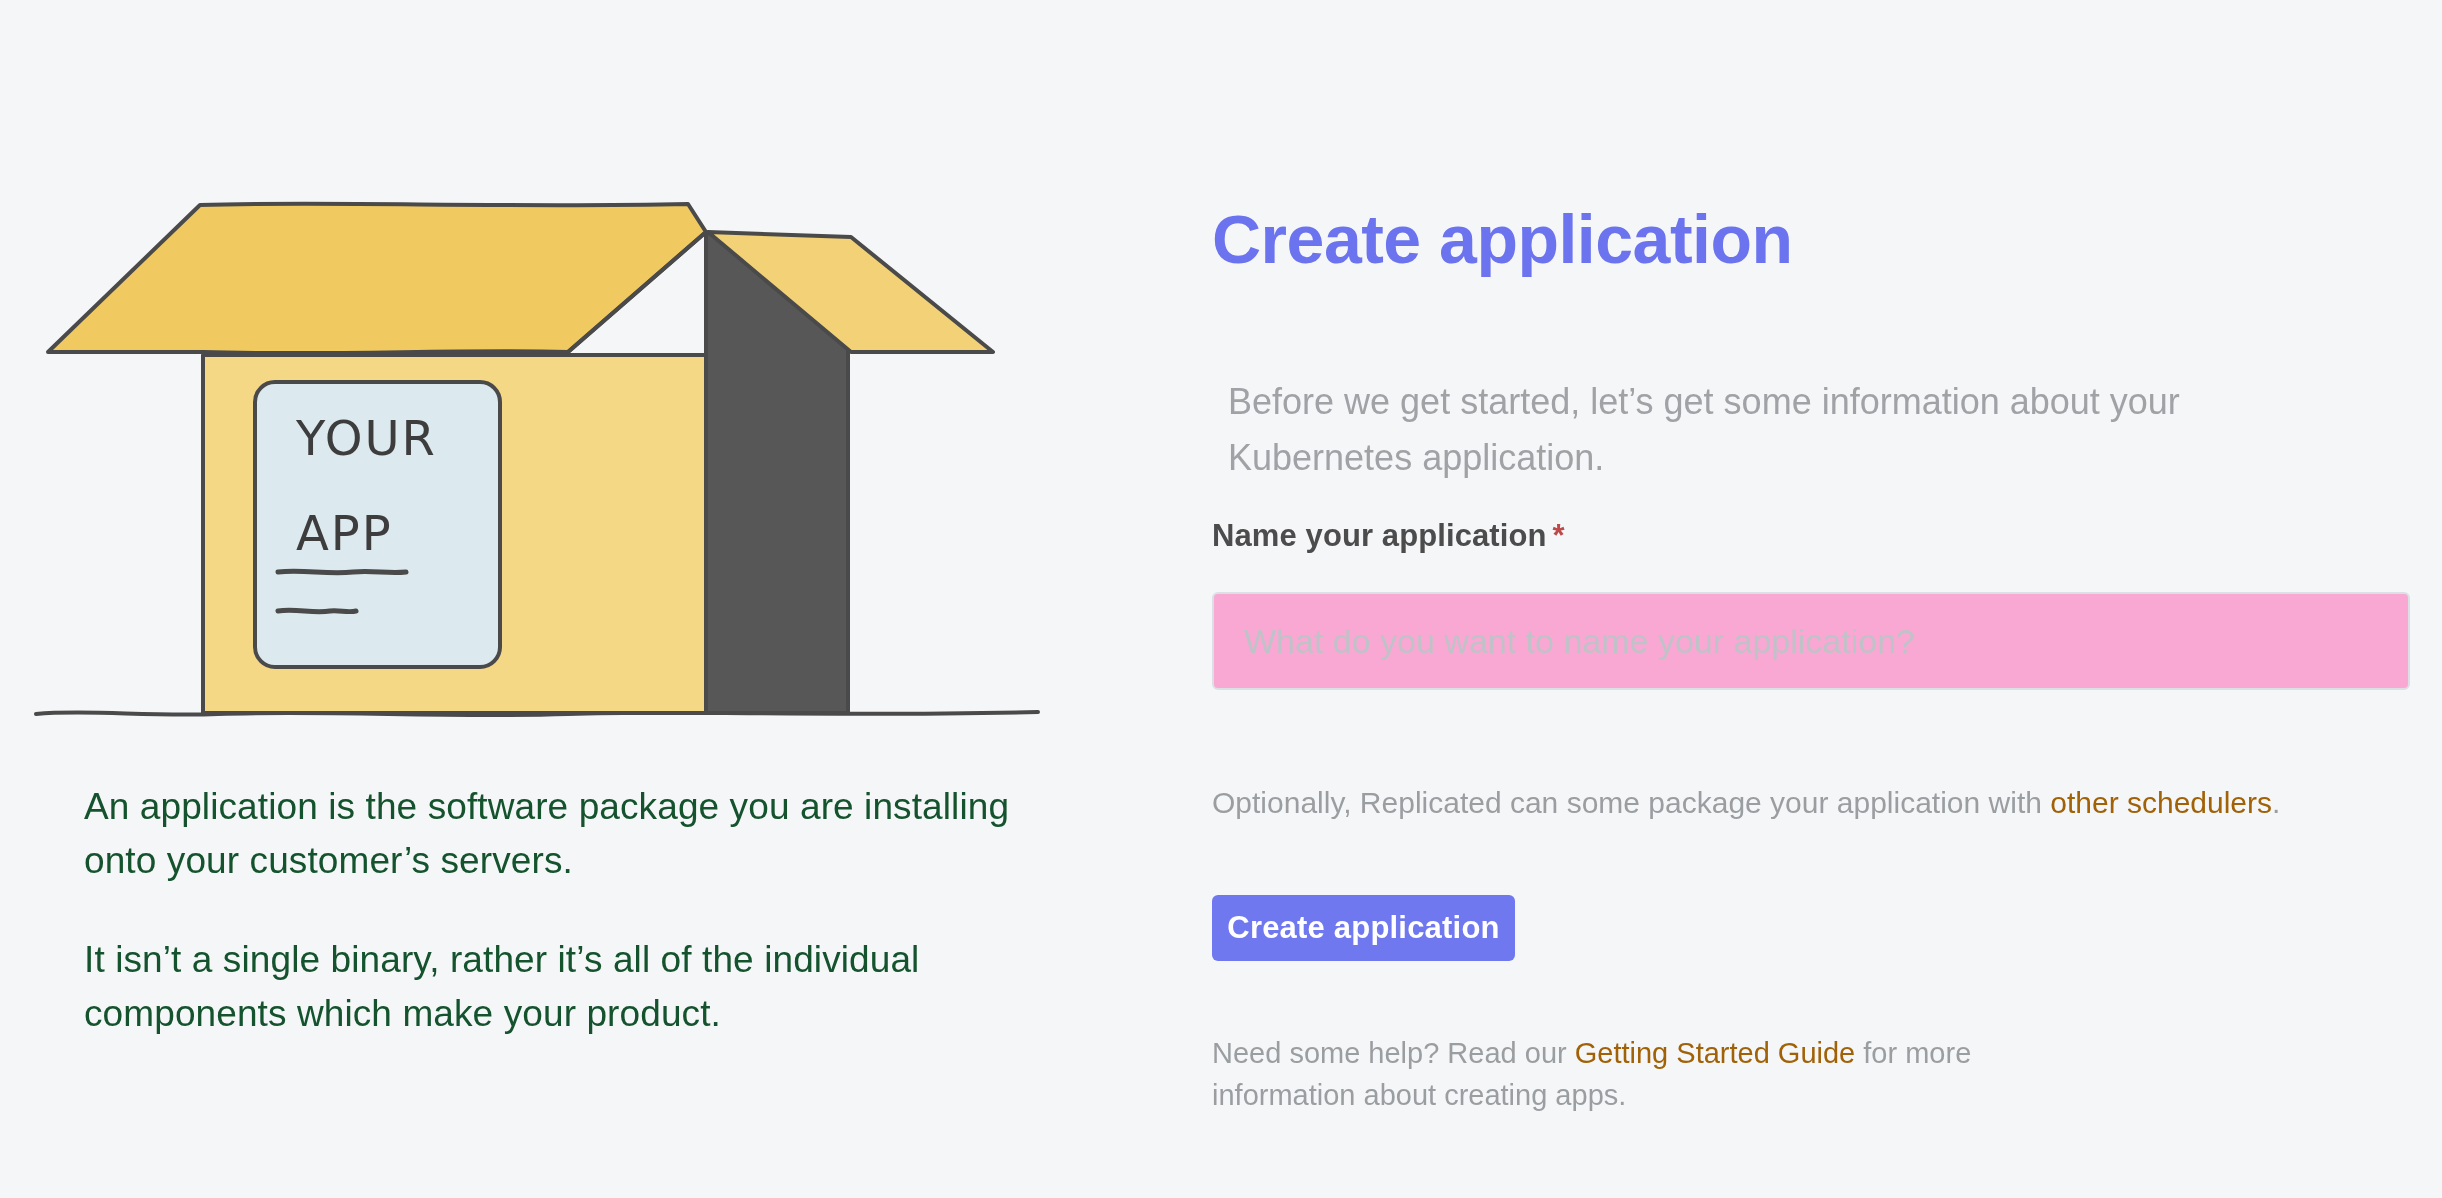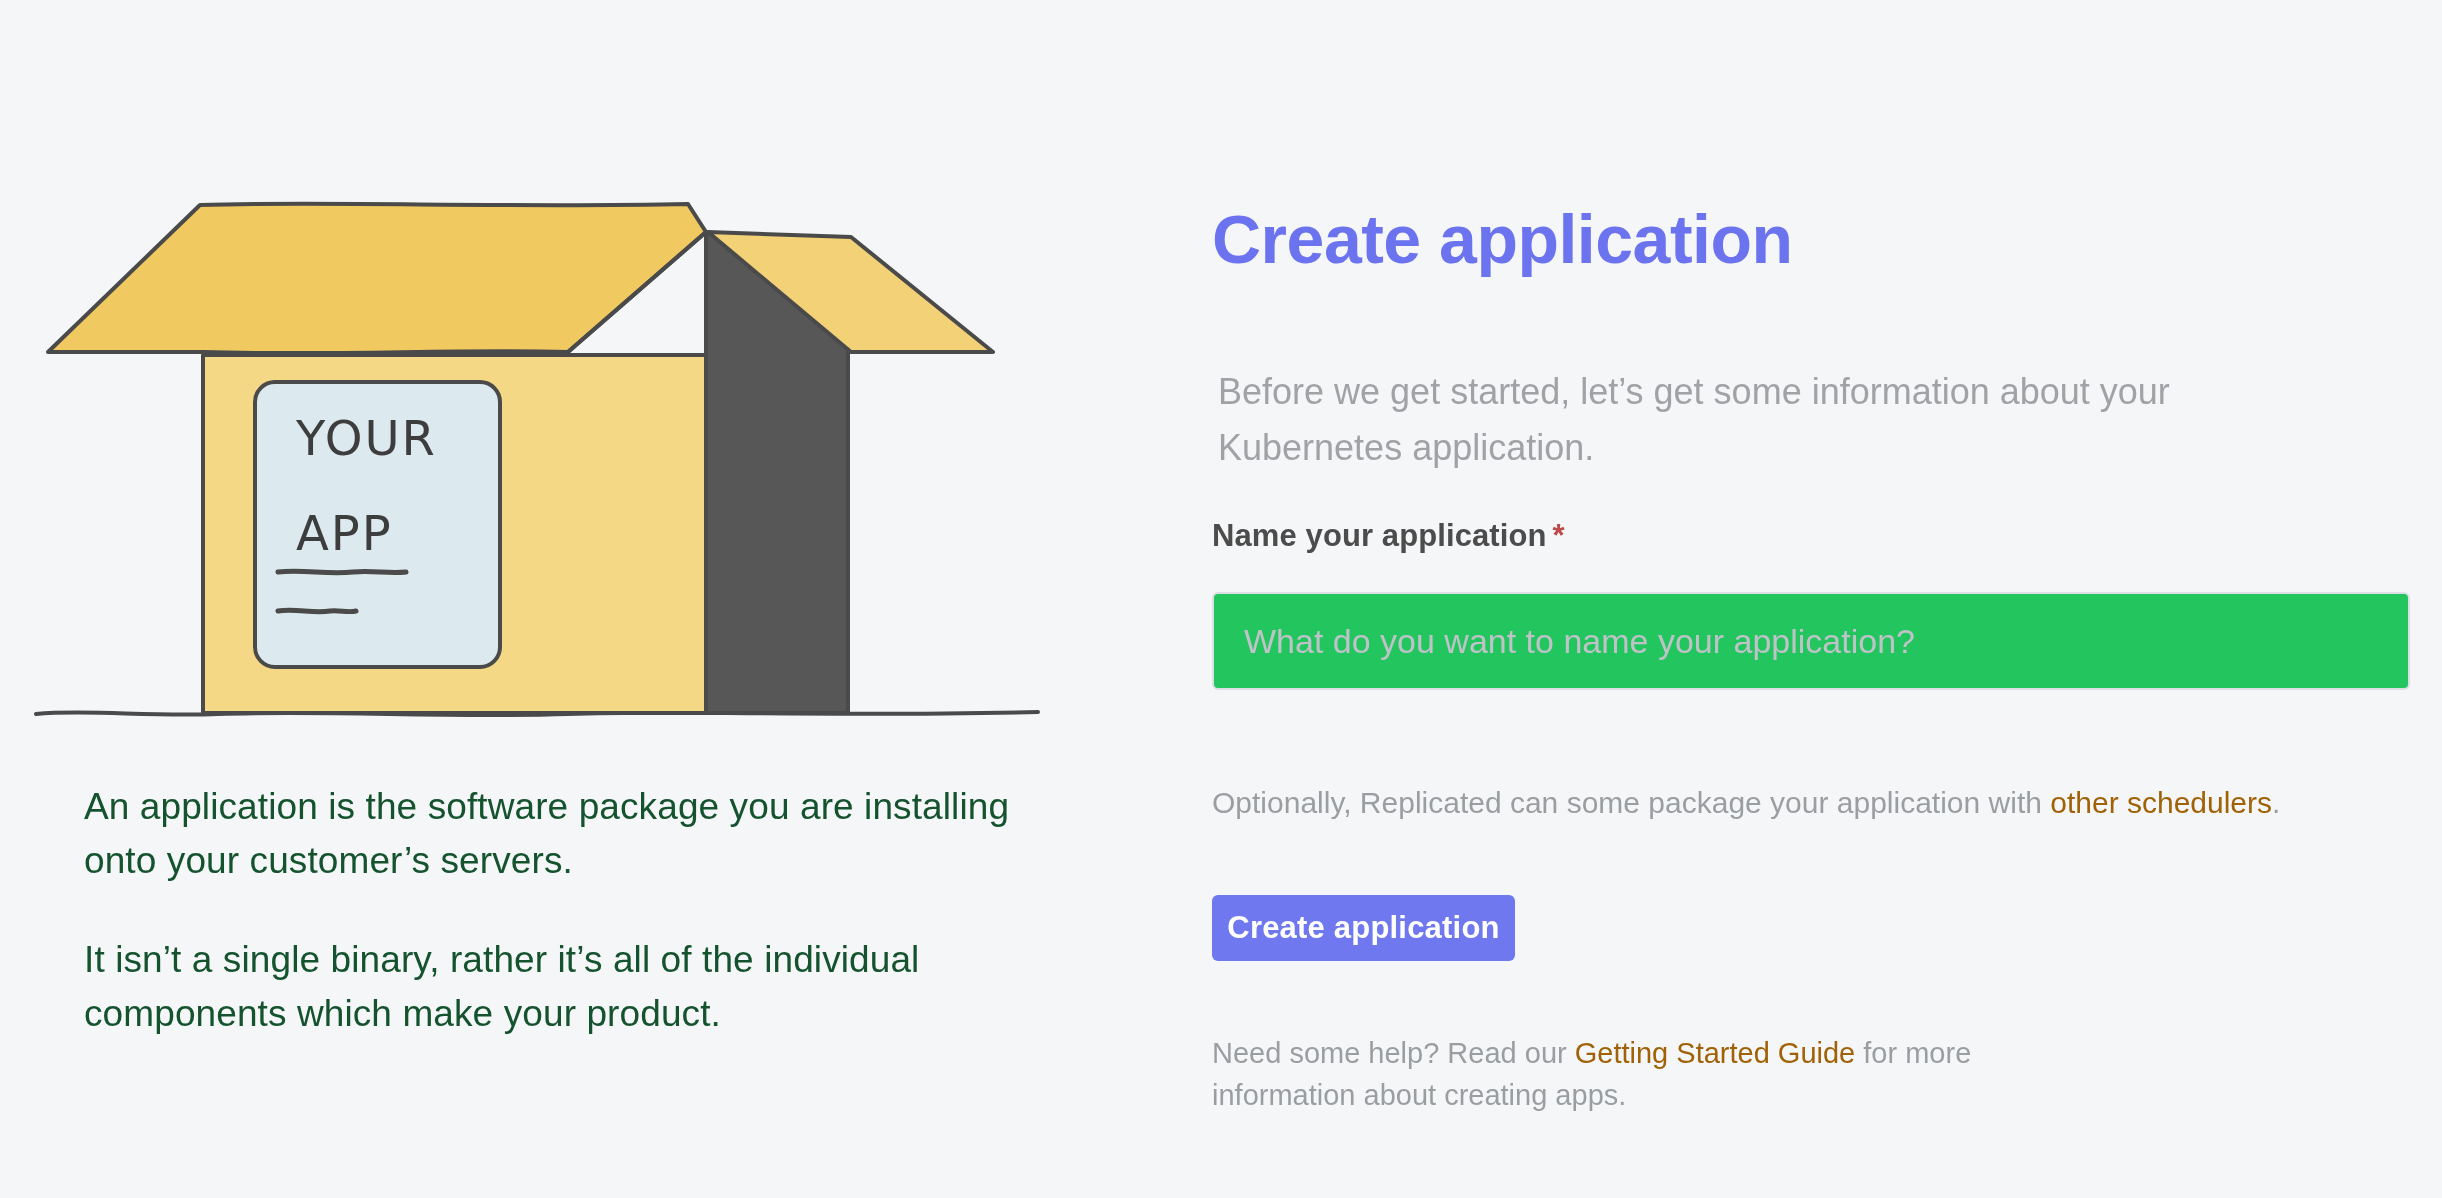--- a/index.html
+++ b/index.html
@@ -68,21 +68,21 @@
     line-height: 1;
     font-weight: 700;
     color: #6b73ee;
     letter-spacing: -0.5px;
   }
   .subtitle {
     position: absolute;
     left: 0px;
     top: 358px;
     width: 1135px;
-    margin: 6px;
+    margin: 16px;
     font-size: 36px;
     line-height: 1.55;
     color: #a0a2a6;
     font-weight: 400;
   }
   .field-label {
     position: absolute;
     left: 0px;
     top: 518px;
     font-size: 31px;
@@ -95,21 +95,21 @@
     font-size: 31px;
     font-weight: 700;
     margin-left: 6px;
   }
   .name-input {
     position: absolute;
     left: 0px;
     top: 592px;
     width: 1198px;
     height: 98px;
-    background: #22c55e;
+    background: #f9a8d4;
     border: 2px solid #dcdfe3;
     border-radius: 6px;
     font-family: "Liberation Sans", sans-serif;
     font-size: 34px;
     color: #4c4c4c;
     padding: 0 30px;
     outline: none;
   }
   .name-input::placeholder { color: #bfc3c7; }
 

